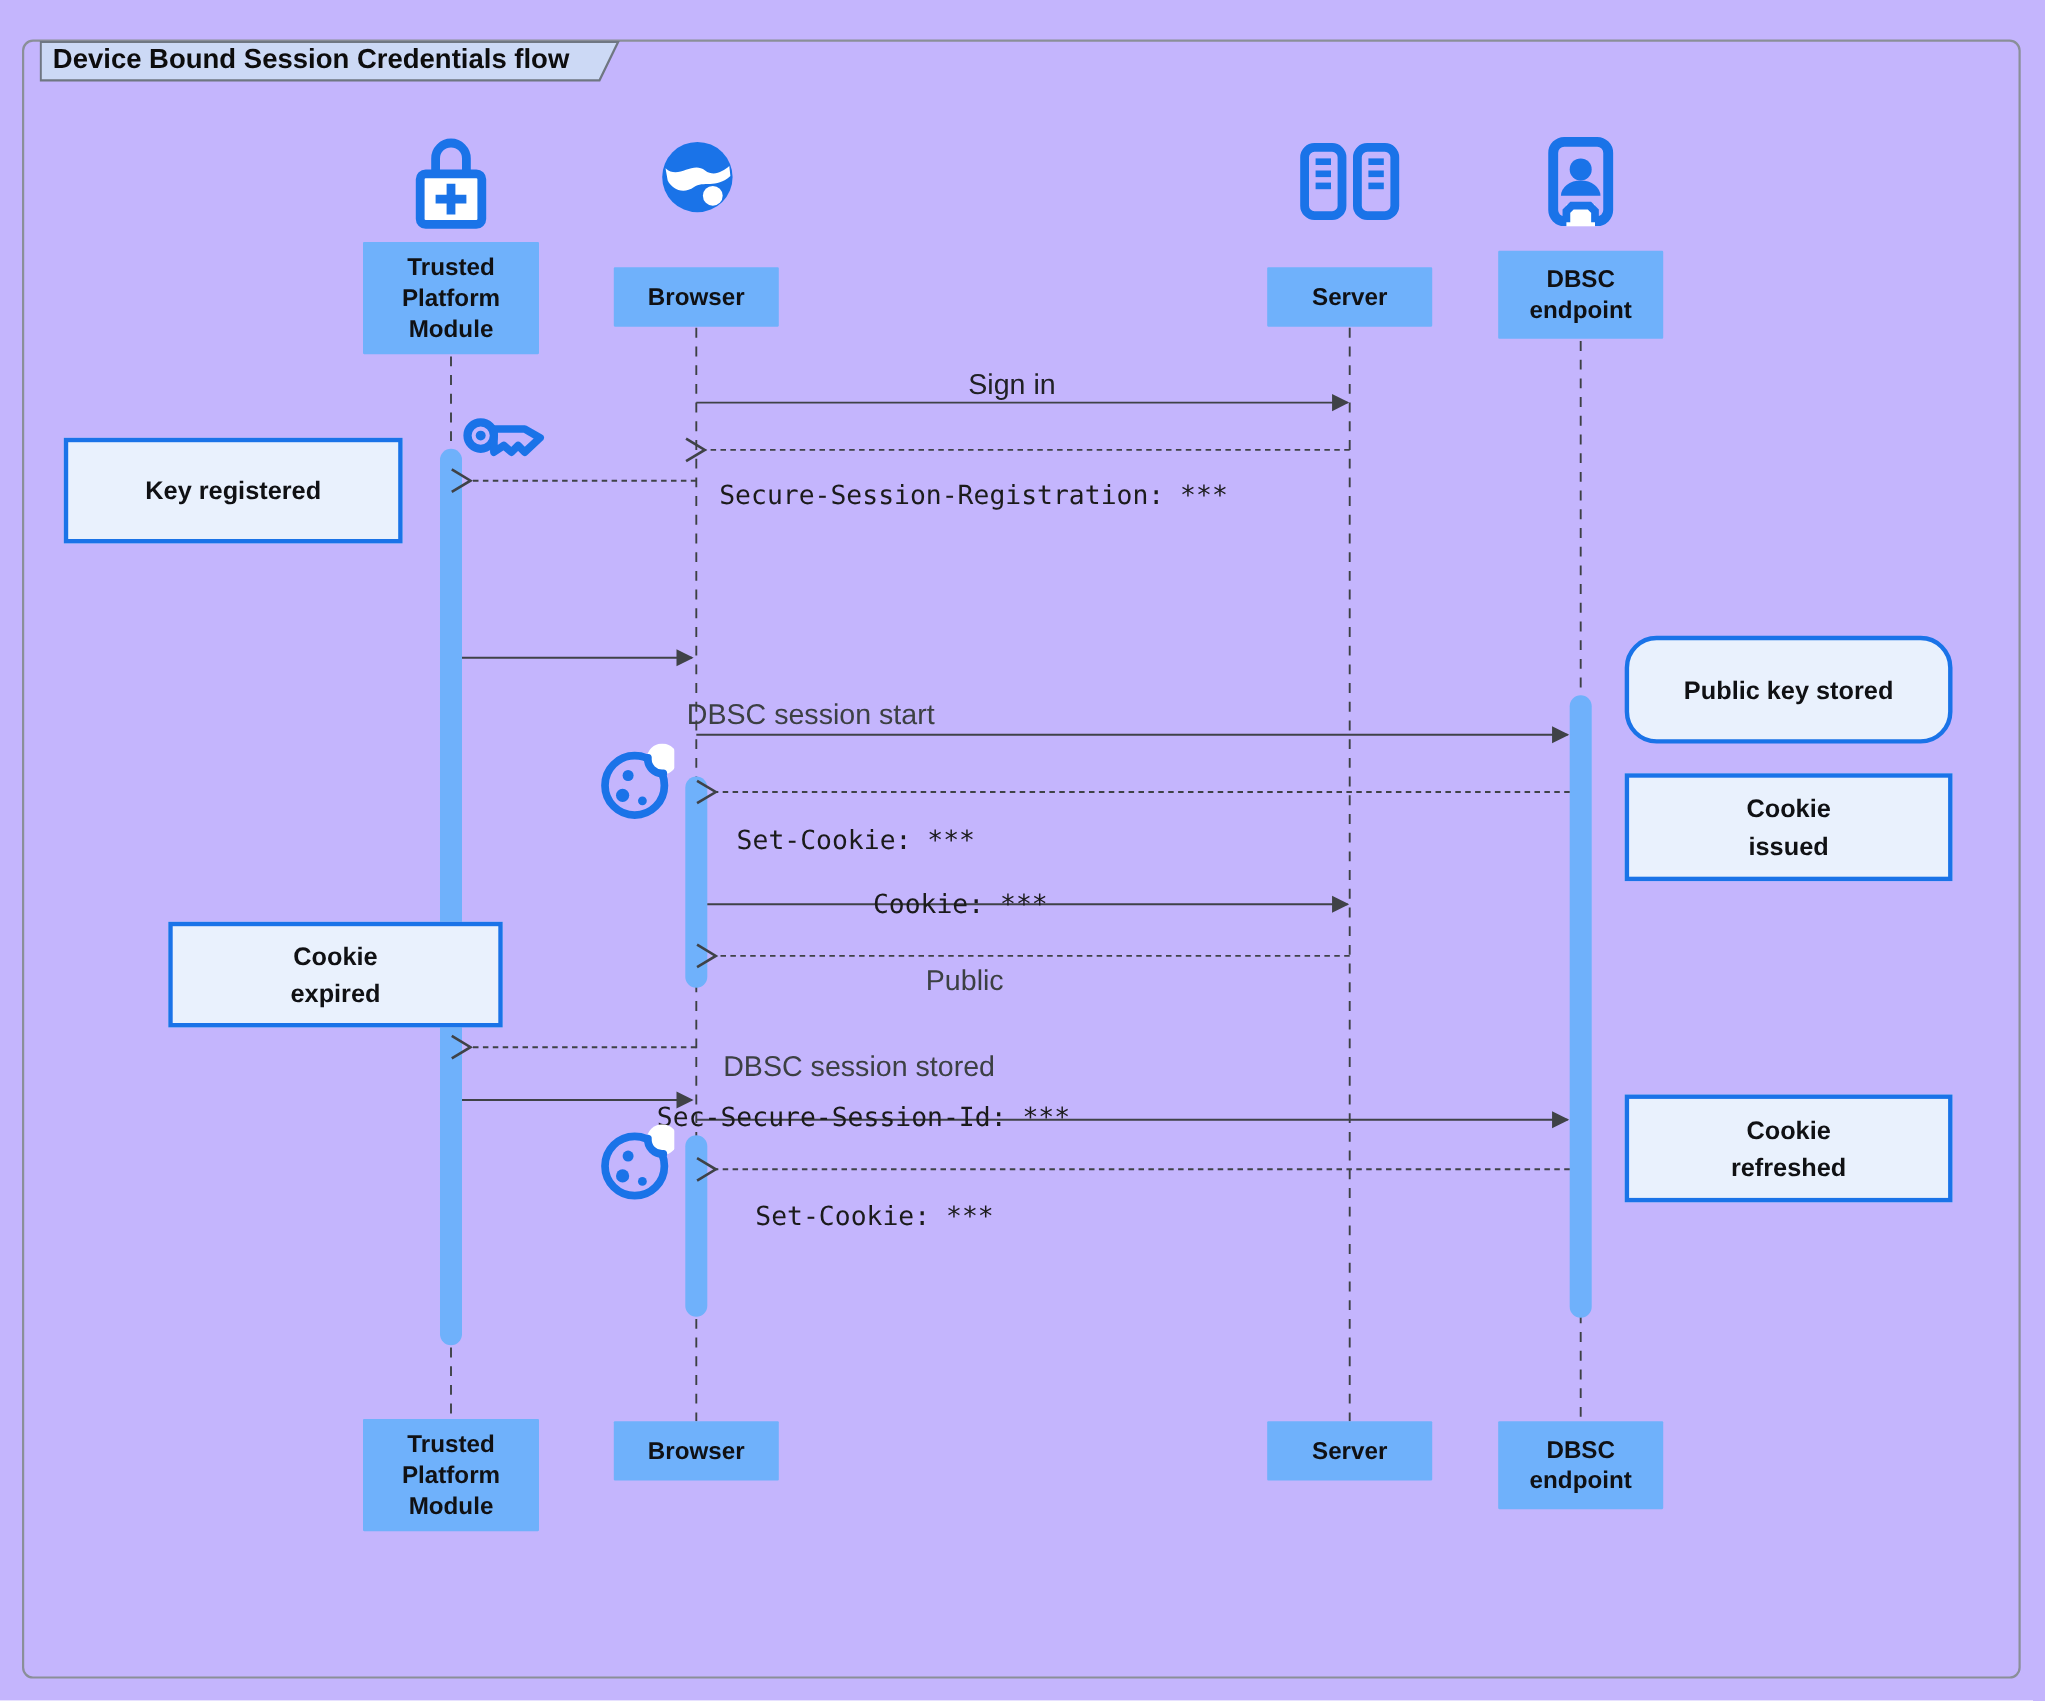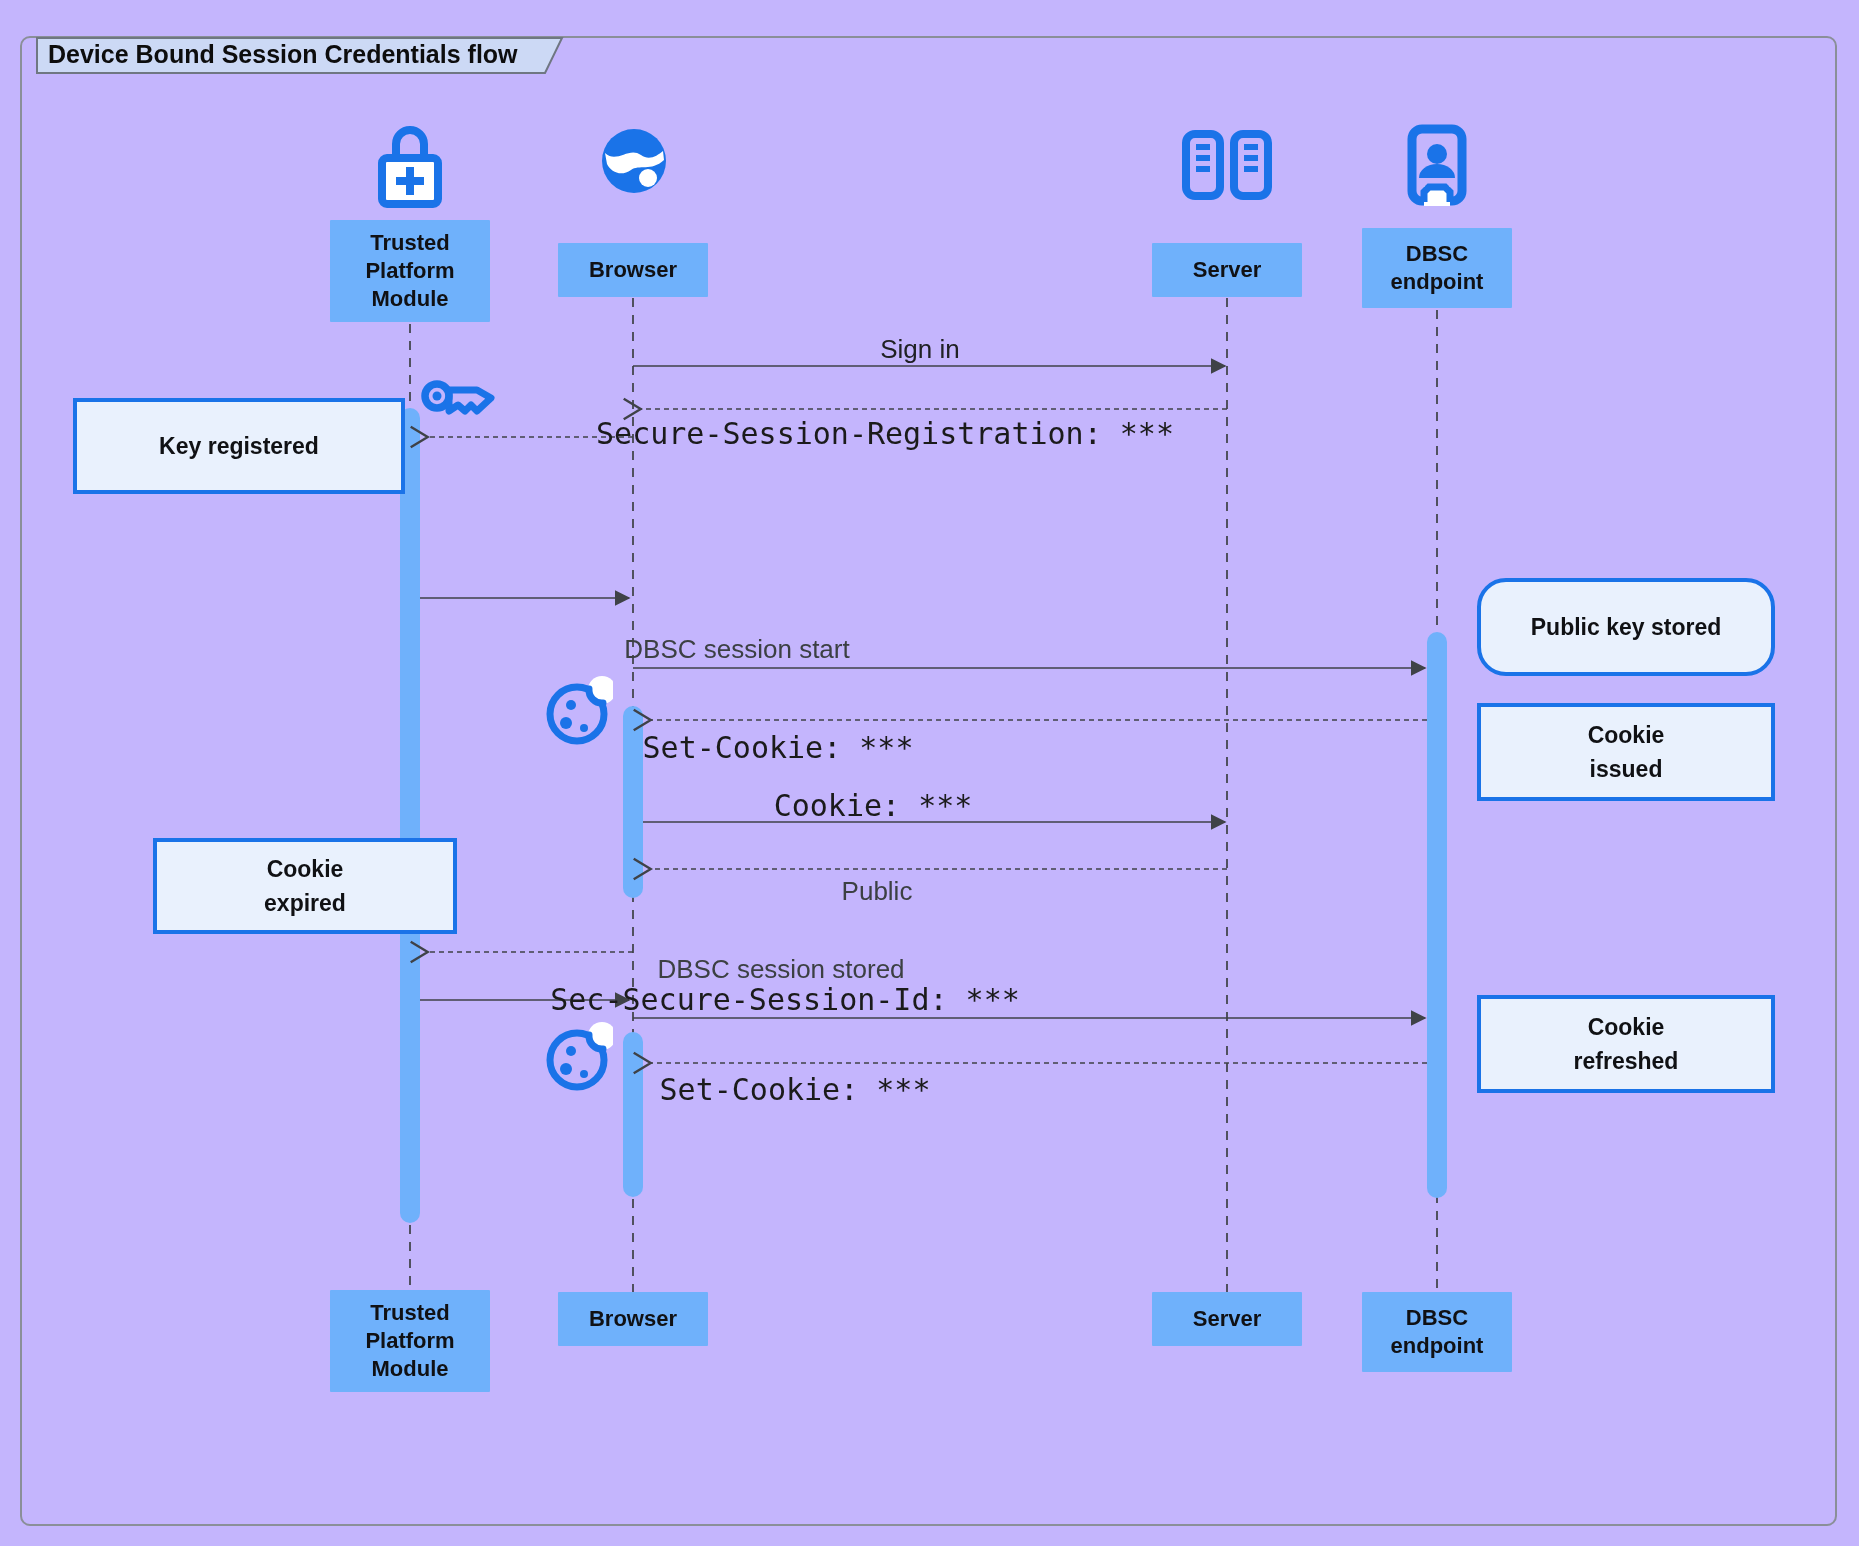--- a/index.html
+++ b/index.html
@@ -11,21 +11,21 @@
   .title-text{left:48px;top:40px;font-size:25px;font-weight:bold;color:#0d0d0d;white-space:nowrap;}
   .plabel{background:#6fb1fb;border-radius:1px;font-weight:bold;font-size:22px;color:#101114;
           display:flex;align-items:center;justify-content:center;text-align:center;line-height:1.28;
           box-sizing:border-box;padding:4px 6px;}
   .note{background:#e9f1fd;border:4px solid #1a73e8;font-weight:bold;font-size:23px;color:#101114;
         display:flex;align-items:center;justify-content:center;text-align:center;
         white-space:pre-line;line-height:1.5;box-sizing:border-box;}
   .bar{background:#6fb1fb;border-radius:10px;width:20px;}
   .msg{position:absolute;font-size:26px;color:#3c4043;transform:translateX(-50%);white-space:nowrap;}
   .msg.dark{color:#202124;}
-  .msg.mono{font-family:"DejaVu Sans Mono","Liberation Mono",monospace;color:#1b1b1b;font-size:30px;}
+  .msg.mono{font-family:"DejaVu Sans Mono","Liberation Mono",monospace;color:#1b1b1b;font-size:24px;margin-top:20px;}
   svg.layer{position:absolute;left:0;top:0;}
   .z1{z-index:1}.z2{z-index:2}.z3{z-index:3}.z4{z-index:4}.z5{z-index:5}
 </style>
 </head>
 <body>
 
 <div class="canvas">
 
   <div class="abs frame z1"></div>
 
@@ -76,21 +76,21 @@
   <div class="msg dark z4" style="left:920px;top:334px;">Sign in</div>
   <div class="msg mono z4" style="left:885px;top:416px;">Secure-Session-Registration: ***</div>
   <div class="msg z4" style="left:737px;top:634px;">DBSC session start</div>
   <div class="msg mono z4" style="left:778px;top:730px;">Set-Cookie: ***</div>
   <div class="msg mono z4" style="left:873px;top:788px;">Cookie: ***</div>
   <div class="msg z4" style="left:877px;top:876px;">Public</div>
   <div class="msg z4" style="left:781px;top:954px;">DBSC session stored</div>
   <div class="msg mono z4" style="left:785px;top:982px;">Sec-Secure-Session-Id: ***</div>
   <div class="msg mono z4" style="left:795px;top:1072px;">Set-Cookie: ***</div>
 
-  <div class="abs note z4" style="left:73px;top:398px;width:332px;height:96px;">Key registered</div>
+  <div class="abs note z4" style="left:58px;top:398px;width:308px;height:96px;">Key registered</div>
   <div class="abs note z4" style="left:153px;top:838px;width:304px;height:96px;">Cookie
 expired</div>
   <div class="abs note z4" style="left:1477px;top:578px;width:298px;height:98px;border-radius:29px;">Public key stored</div>
   <div class="abs note z4" style="left:1477px;top:703px;width:298px;height:98px;">Cookie
 issued</div>
   <div class="abs note z4" style="left:1477px;top:995px;width:298px;height:98px;">Cookie
 refreshed</div>
 
   <svg class="abs z4" style="left:372px;top:120px;" width="76" height="90" viewBox="0 0 76 90">
     <path d="M24,38 V24 a14,14 0 0 1 28,0 V38" fill="none" stroke="#1a73e8" stroke-width="8" stroke-linecap="round"></path>

